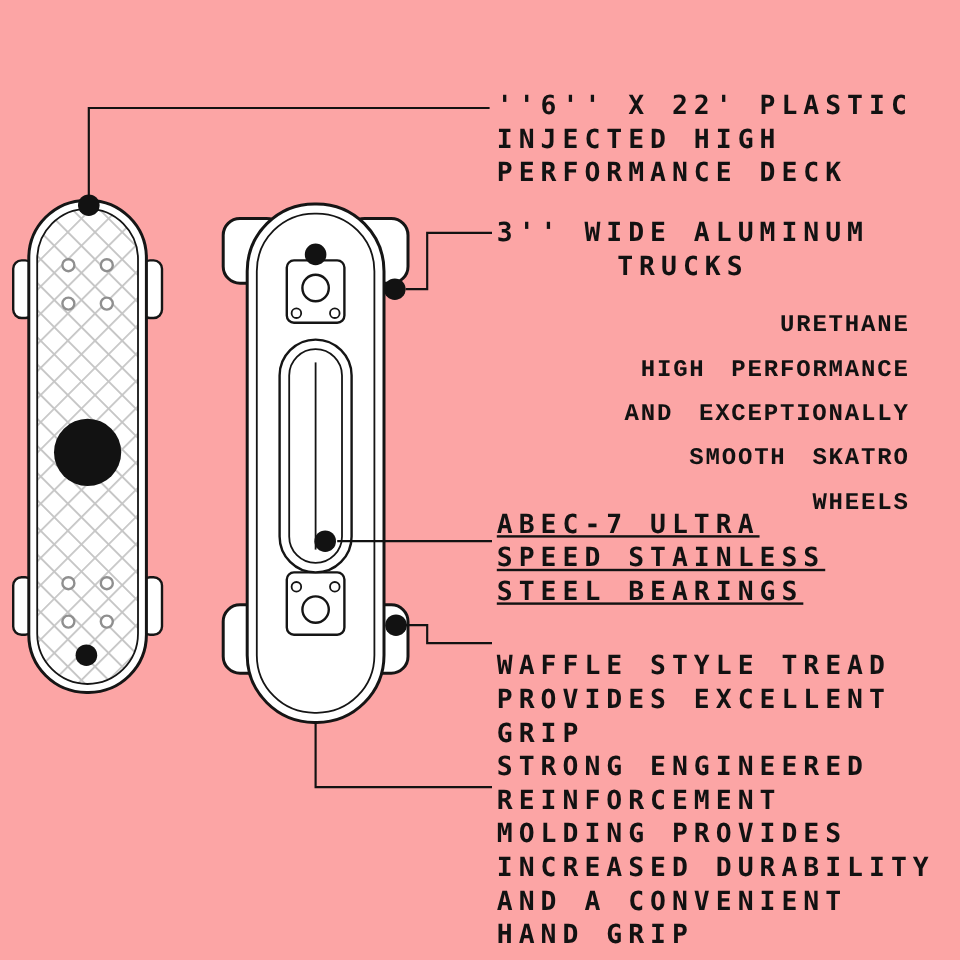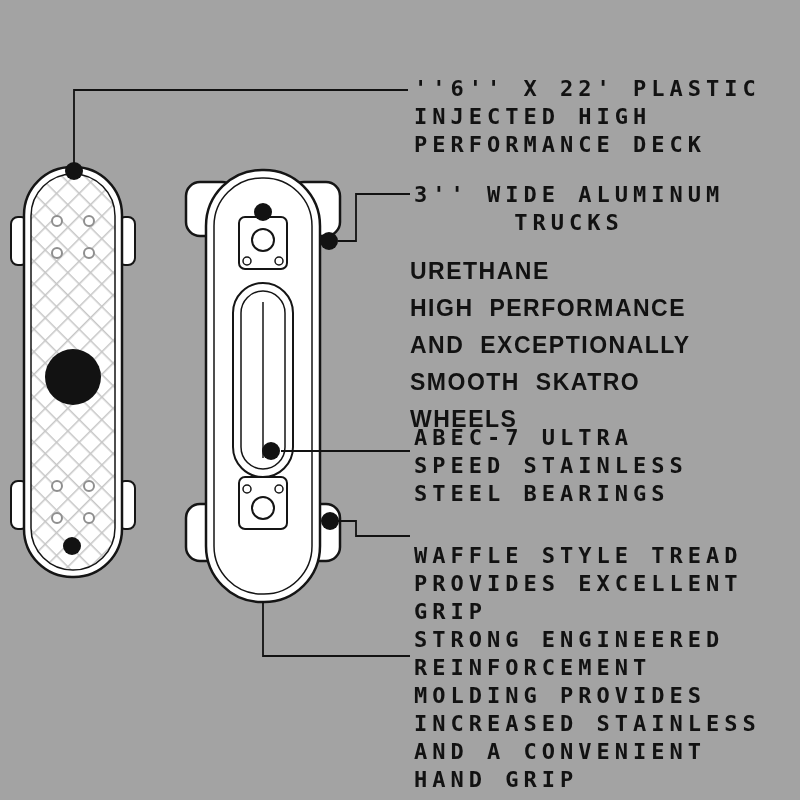--- a/index.html
+++ b/index.html
@@ -1,35 +1,35 @@
 <!DOCTYPE html>
 <html><head>
 <meta charset="utf-8">
 <style>
   html,body{margin:0;padding:0;}
   body{background:#fcfbf9;font-family:"DejaVu Sans Mono",monospace;}
-  .canvas{position:relative;width:800px;height:800px;background:#a3a3a3;overflow:hidden;}
+  .canvas{position:relative;width:800px;height:800px;background:#fca5a5;overflow:hidden;}
   .diagram-svg{position:absolute;left:0;top:0;}
   .label{
     position:absolute;
     color:#121212;
     white-space:pre-line;
     font-family:"DejaVu Sans Mono",monospace;
     font-weight:700;
     font-size:22px;
     line-height:28px;
     letter-spacing:5px;
   }
   .label-wheels{
-    font-family:Liberation Sans, sans-serif;
-    font-size:23px;
+    font-family:Liberation Mono, monospace;
+    font-size:20px;
     line-height:37px;
     letter-spacing:1.5px;
     word-spacing:8px;
-    text-align:left;
+    text-align:right;
     width:348px;
   }
 </style>
 </head>
 <body>
 
 <div class="canvas">
 
   <svg class="diagram-svg" width="800" height="800" viewBox="0 0 800 800">
     <defs>
@@ -119,28 +119,28 @@
 
   <div class="label" style="left:414px; top:181px;text-align:center;">3'' WIDE ALUMINUM
 TRUCKS</div>
 
   <div class="label label-wheels" style="left:410px; top:253px;">URETHANE
 HIGH PERFORMANCE
 AND EXCEPTIONALLY
 SMOOTH SKATRO
 WHEELS</div>
 
-  <div class="label" style="left:414px; top:424px;">ABEC-7 ULTRA
+  <div class="label" style="left:414px; top:424px;text-decoration:underline;">ABEC-7 ULTRA
 SPEED STAINLESS
 STEEL BEARINGS</div>
 
   <div class="label" style="left:414px; top:523px;margin-top:19px;">WAFFLE STYLE TREAD
 PROVIDES EXCELLENT
 GRIP</div>
 
   <div class="label" style="left:414px; top:626px;">STRONG ENGINEERED
 REINFORCEMENT
 MOLDING PROVIDES
-INCREASED STAINLESS
+INCREASED DURABILITY
 AND A CONVENIENT
 HAND GRIP</div>
 
 </div>
 
 </body></html>

